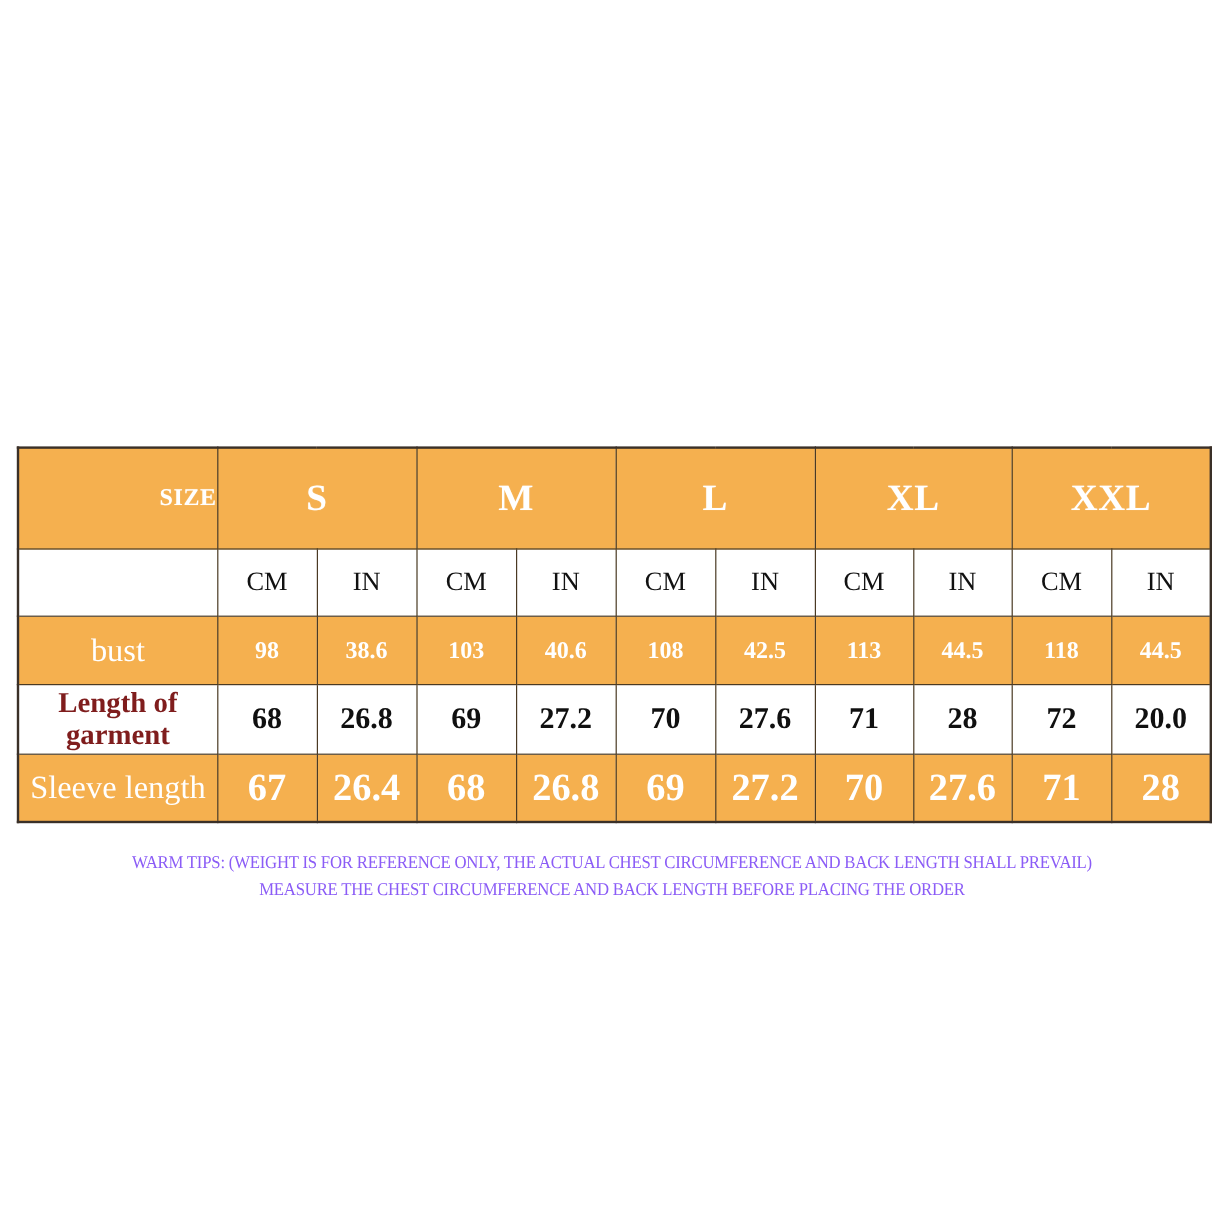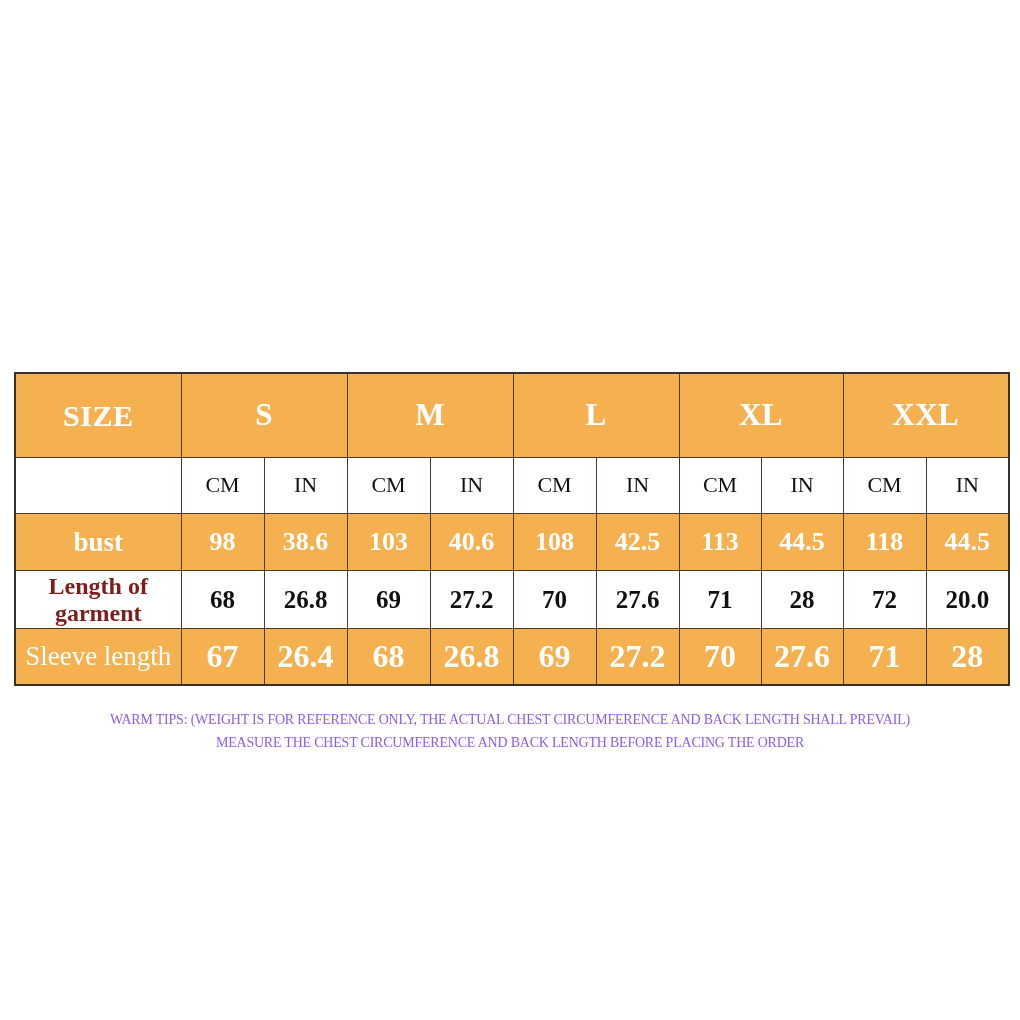--- a/index.html
+++ b/index.html
@@ -42,38 +42,38 @@
   .c-white  { background: #ffffff; color: #1a1a1a; }
 
   
   tr.row-head td {
     height: 83px;
     font-size: 31px;
     font-weight: bold;
     letter-spacing: 0.5px;
     text-shadow: 0 0 1px rgba(255,255,255,0.35);
   }
-  tr.row-head td.size-label { font-size: 30px; }
+  tr.row-head td.size-label { font-size: 20px; text-align: right; }
 
   
   tr.row-units td {
     height: 55px;
     font-size: 22px;
     font-weight: normal;
     color: #111111;
     margin-left: 28px;
   }
 
   
   tr.row-data td { height: 56px; font-size: 24px; }
   tr.row-data td.rowlabel { font-size: 26px; font-weight: bold; }
 
   tr.row-bust td { height: 56px; }
-  tr.row-bust td.rowlabel { font-weight: bold; font-size: 27px; text-align: center; }
-  tr.row-bust td.val { font-size: 26px; font-weight: bold; }
+  tr.row-bust td.rowlabel { font-weight: normal; font-size: 27px; text-align: center; }
+  tr.row-bust td.val { font-size: 20px; font-weight: bold; }
 
   tr.row-length td { height: 57px; }
   tr.row-length td.rowlabel { font-size: 24px; font-weight: bold; color: #7f1d1d; }
   tr.row-length td.val { font-size: 25px; font-weight: bold; color: #101010; }
 
   tr.row-sleeve td { height: 55px; }
   tr.row-sleeve td.rowlabel { font-size: 27px; font-weight: normal; }
   tr.row-sleeve td.val { font-size: 32px; font-weight: bold; }
 
   .spacer-cell { background: #ffffff; }

